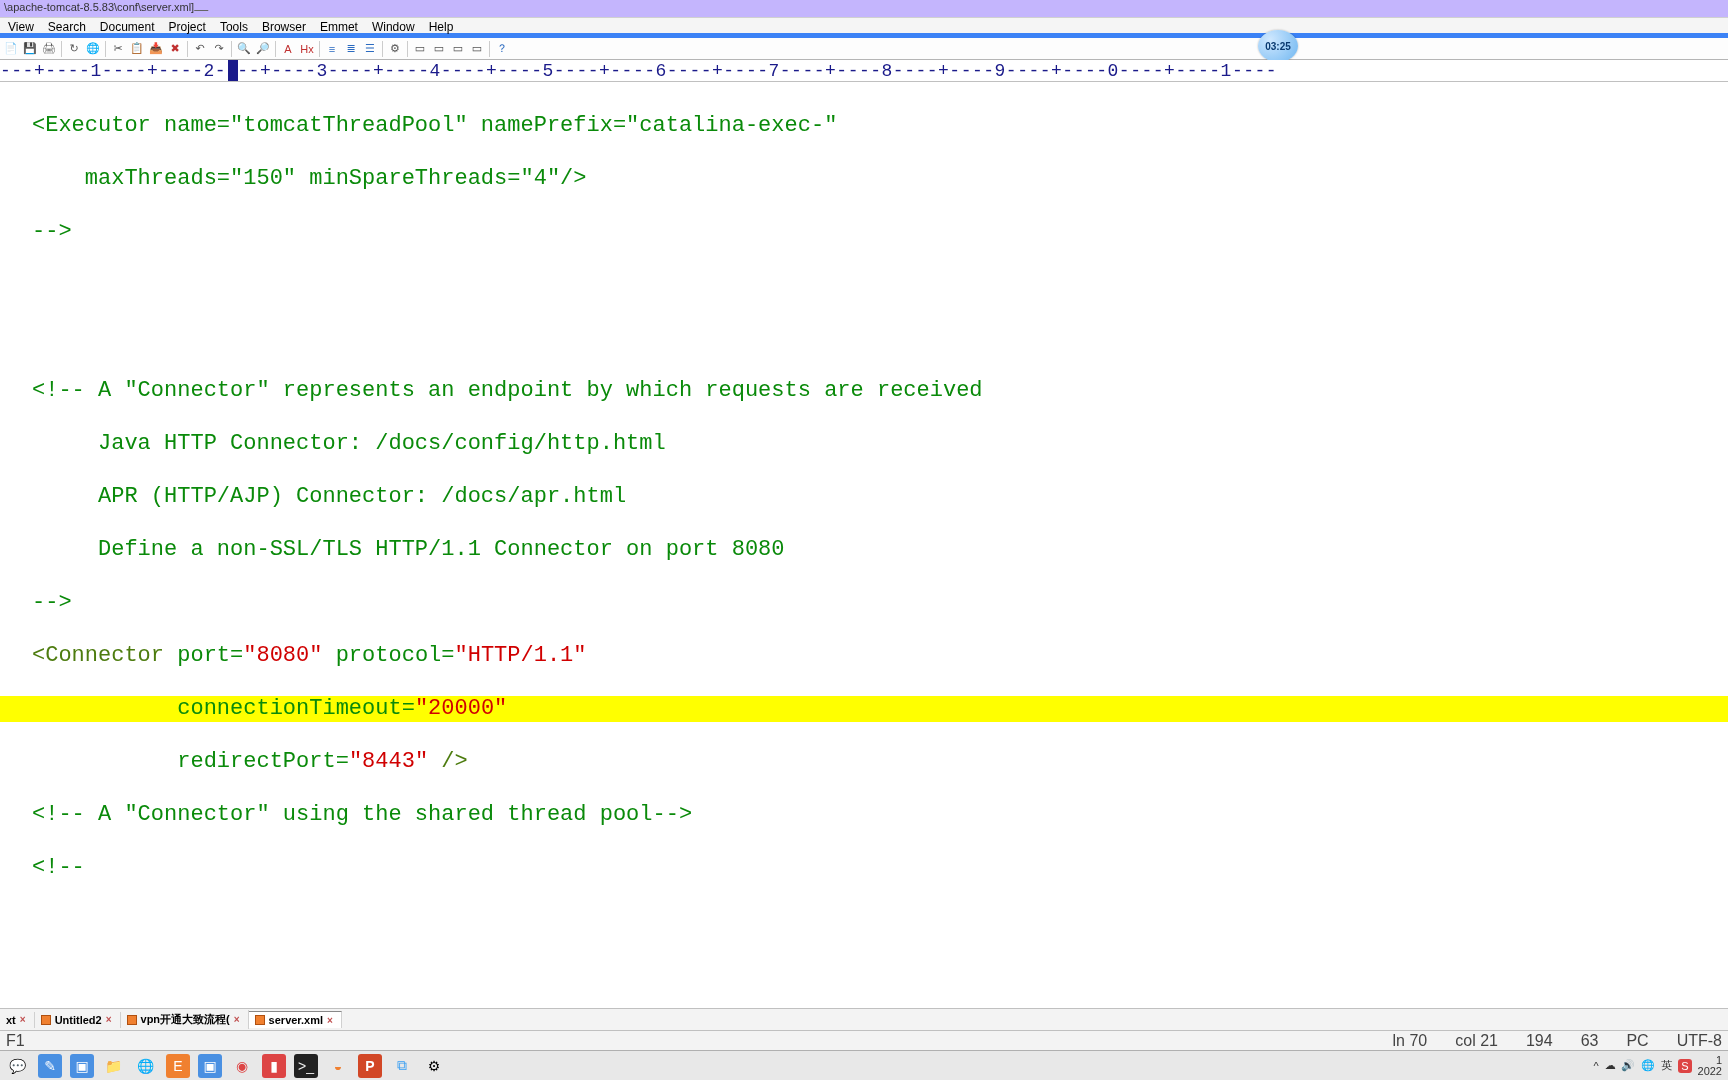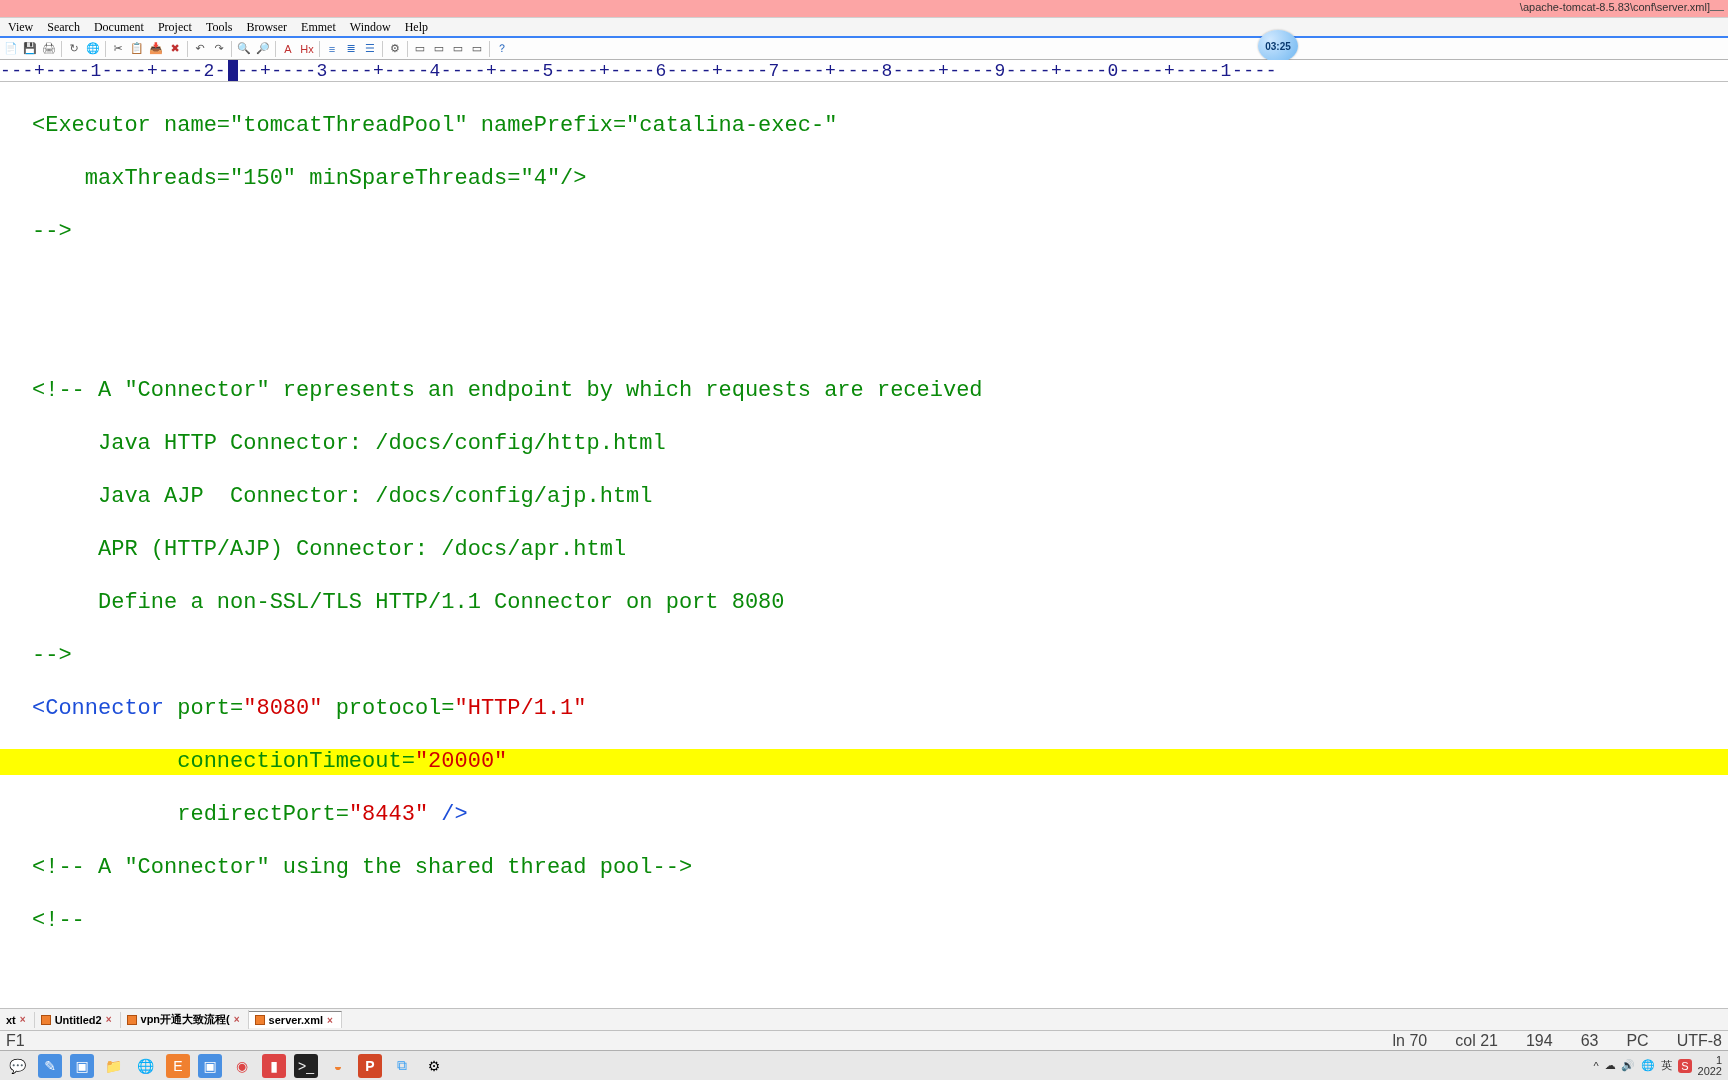--- a/index.html
+++ b/index.html
@@ -8,39 +8,38 @@
   font-size: 12px;
   background: #fff;
   width: 1728px;
   height: 1080px;
   overflow: hidden;
   position: relative;
 }
 
 .title-bar {
   height: 18px;
-  background: #fca5a5;
+  background: #c4b5fd;
   border-bottom: 1px solid #d0d0d0;
   padding: 1px 4px;
   font-size: 11px;
   color: #333;
   display:flex;
-  justify-content: flex-end;
+  justify-content: flex-start;
 }
 .title-bar .ctl { font-size:14px; color:#666; }
 
 .menu-bar {
   height: 20px;
   background: #f5f5f5;
-  border-bottom: 2px solid #3b82f6;
+  border-bottom: 5px solid #3b82f6;
   display:flex;
   gap: 2px;
   padding: 0 2px;
   font-size: 12px;
-  font-family: Liberation Serif, serif;
 }
 .menu-bar span { padding: 2px 6px; cursor: default; }
 
 .toolbar {
   height: 22px;
   background: #fdfdfd;
   border-bottom: 1px solid #b5b5b5;
   display:flex;
   align-items: center;
   gap:1px;
@@ -81,21 +80,21 @@
   font-size: 22px;
   line-height: 26.5px;
   padding: 4px 0 4px 32px;
   white-space: pre;
   overflow:hidden;
   position: relative;
   height: calc(1080px - 18px - 20px - 22px - 22px - 22px - 20px - 30px);
 }
 .line { display:block; }
 .cm  { color: #0a8a0a; } 
-.tag { color: #1d4ed8; } 
+.tag { color: #4d7c0f; } 
 .attr{ color: #0a8a0a; }
 .str { color: #d00000; } 
 .hl{
   background: #ffff00;
 }
 
 .doc-tabs {
   height: 22px;
   background: #f3f3f3;
   border-top: 1px solid #c0c0c0;
@@ -223,21 +222,20 @@
 </div>
 
 <div class="editor">
 <span class="line cm">&lt;Executor name="tomcatThreadPool" namePrefix="catalina-exec-"</span>
 <span class="line cm">    maxThreads="150" minSpareThreads="4"/&gt;</span>
 <span class="line cm">--&gt;</span>
 <span class="line"> </span>
 <span class="line"> </span>
 <span class="line cm">&lt;!-- A "Connector" represents an endpoint by which requests are received</span>
 <span class="line cm">     Java HTTP Connector: /docs/config/http.html</span>
-<span class="line cm">     Java AJP  Connector: /docs/config/ajp.html</span>
 <span class="line cm">     APR (HTTP/AJP) Connector: /docs/apr.html</span>
 <span class="line cm">     Define a non-SSL/TLS HTTP/1.1 Connector on port 8080</span>
 <span class="line cm">--&gt;</span>
 <span class="line"><span class="tag">&lt;Connector </span><span class="attr">port=</span><span class="str">"8080"</span><span class="attr"> protocol=</span><span class="str">"HTTP/1.1"</span></span>
 <span class="line hl" style="margin-left:-32px;padding-left:32px;display:block;width:calc(100% + 32px)"><span class="attr">           </span><span class="attr">connectionTimeout=</span><span class="str">"20000"</span></span>
 <span class="line"><span class="attr">           </span><span class="attr">redirectPort=</span><span class="str">"8443"</span><span class="tag"> /&gt;</span></span>
 <span class="line cm">&lt;!-- A "Connector" using the shared thread pool--&gt;</span>
 <span class="line cm">&lt;!--</span>
 
 

